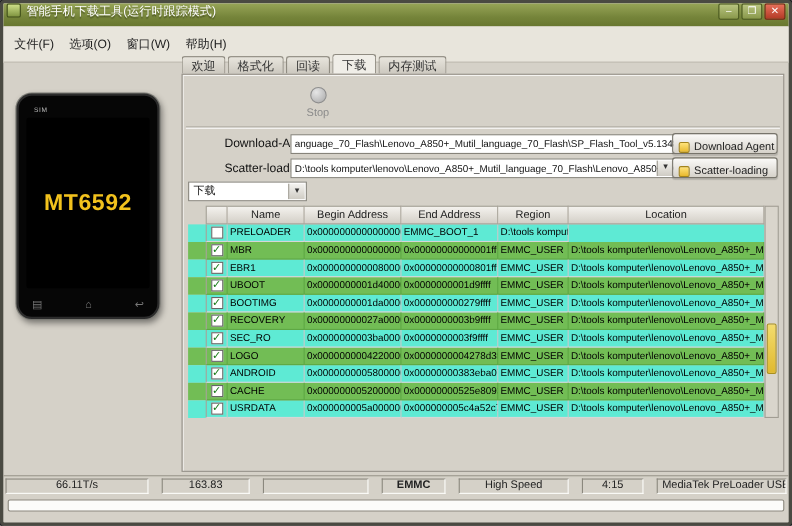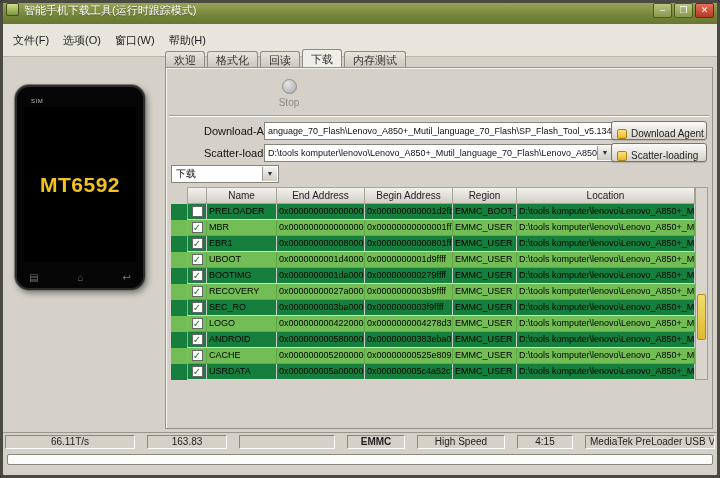--- a/index.html
+++ b/index.html
@@ -52,36 +52,36 @@
   .fbtn{position:absolute;right:5px;top:0;width:96px;height:19px;background:linear-gradient(#fbfaf8,#d6d2ca);border:1px solid #77746b;border-radius:3px;font-size:10px;display:flex;align-items:flex-end;padding-left:5px;gap:4px;color:#222;box-shadow:0 1px 1px rgba(0,0,0,.15);white-space:nowrap;}
   .yellow-ico{width:10px;height:10px;background:linear-gradient(#ffe37a,#e8b92e);border:1px solid #a3831a;border-radius:2px;flex:none;}
 
   .modecombo{position:absolute;left:5px;top:97px;width:108px;height:18px;background:#fff;border:1px solid #86837a;font-size:10px;line-height:16px;padding:0 4px;color:#111;}
 
   
   .table{position:absolute;left:5px;top:119px;width:524px;}
   .thead,.trow{display:grid;grid-template-columns:20px 70px 88px 88px 64px 1fr;padding-left:16px;}
   .th{background:linear-gradient(#f4f2ee,#d3cfc7);border:1px solid #a7a399;border-left:none;font-size:10px;text-align:center;line-height:16px;height:17px;color:#222;white-space:nowrap;overflow:hidden;}
   .th:first-child{border-left:1px solid #a7a399;}
-  .trow{height:16px;background:#15803d;}
+  .trow{height:16px;background:#5eead4;}
   .trow.hl{background:#72bd55;}
   .tcell{border-right:1px solid #c9c9c9;border-bottom:1px solid #d6d6d6;font-size:9px;line-height:15px;padding:0 2px;white-space:nowrap;overflow:hidden;color:#000;}
   .trow .tcell:first-child{border-left:1px solid #a7a399;text-align:center;padding:0;}
   .trow.hl .tcell{border-right-color:#5ea844;border-bottom-color:#5ea844;}
   .cbx{display:inline-block;width:11px;height:11px;margin-top:2px;background:#fff;border:1px solid #666;font-size:10px;line-height:9px;color:#157a15;font-weight:bold;}
 
   .vscroll{position:absolute;left:529px;top:119px;width:13px;height:193px;background:#d9d5cc;border:1px solid #a19d93;}
   .vthumb{position:absolute;left:1px;right:1px;top:106px;height:46px;background:linear-gradient(#f3dc6e,#e0b92f);border:1px solid #a98f1d;border-radius:2px;}
 
   
   .statusbar{position:absolute;left:0;right:0;top:429px;height:18px;border-top:1px solid #9b978d;display:flex;gap:12px;padding:2px 2px 0;}
   .seg{border:1px solid;border-color:#8b887e #fdfdfb #fdfdfb #8b887e;font-size:10px;line-height:12px;text-align:center;color:#222;height:14px;white-space:nowrap;overflow:hidden;}
   .seg.bold{font-weight:bold;}
   .seg.left{text-align:left;padding:0 4px;}
-  .s1{width:130px}.s2{width:80px}.s3{width:96px}.s4{width:58px}.s5{width:88px}.s6{width:56px}.s7{flex:1}
+  .s1{width:130px}.s2{width:80px}.s3{width:96px}.s4{width:58px}.s5{width:100px}.s6{width:56px}.s7{flex:1}
 
   .progress{position:absolute;left:4px;top:451px;width:706px;height:11px;background:#fcfcfa;border:1px solid #8b887e;border-radius:2px;}
 </style>
 </head>
 <body>
 
 <div class="window">
 
   <div class="titlebar">
     <div class="app-icon"></div>
@@ -151,31 +151,30 @@
 
     <div class="modecombo">
       <span>下载</span>
       <span class="combo-arrow">▼</span>
     </div>
 
     <div class="table">
       <div class="thead">
         <div class="th"></div>
         <div class="th">Name</div>
+        <div class="th">Begin Address</div>
         <div class="th">End Address</div>
-        <div class="th">Begin Address</div>
         <div class="th">Region</div>
         <div class="th">Location</div>
       </div>
       <div>
           <div class="trow">
             <div class="tcell"><span class="cbx"></span></div>
             <div class="tcell">PRELOADER</div>
             <div class="tcell">0x0000000000000000</div>
-            <div class="tcell">0x000000000001d2fb</div>
             <div class="tcell">EMMC_BOOT_1</div>
             <div class="tcell">D:\tools komputer\lenovo\Lenovo_A850+_Mutil_languag</div>
           </div>
           <div class="trow hl">
             <div class="tcell"><span class="cbx">✓</span></div>
             <div class="tcell">MBR</div>
             <div class="tcell">0x0000000000000000</div>
             <div class="tcell">0x00000000000001ff</div>
             <div class="tcell">EMMC_USER</div>
             <div class="tcell">D:\tools komputer\lenovo\Lenovo_A850+_Mutil_languag</div>

